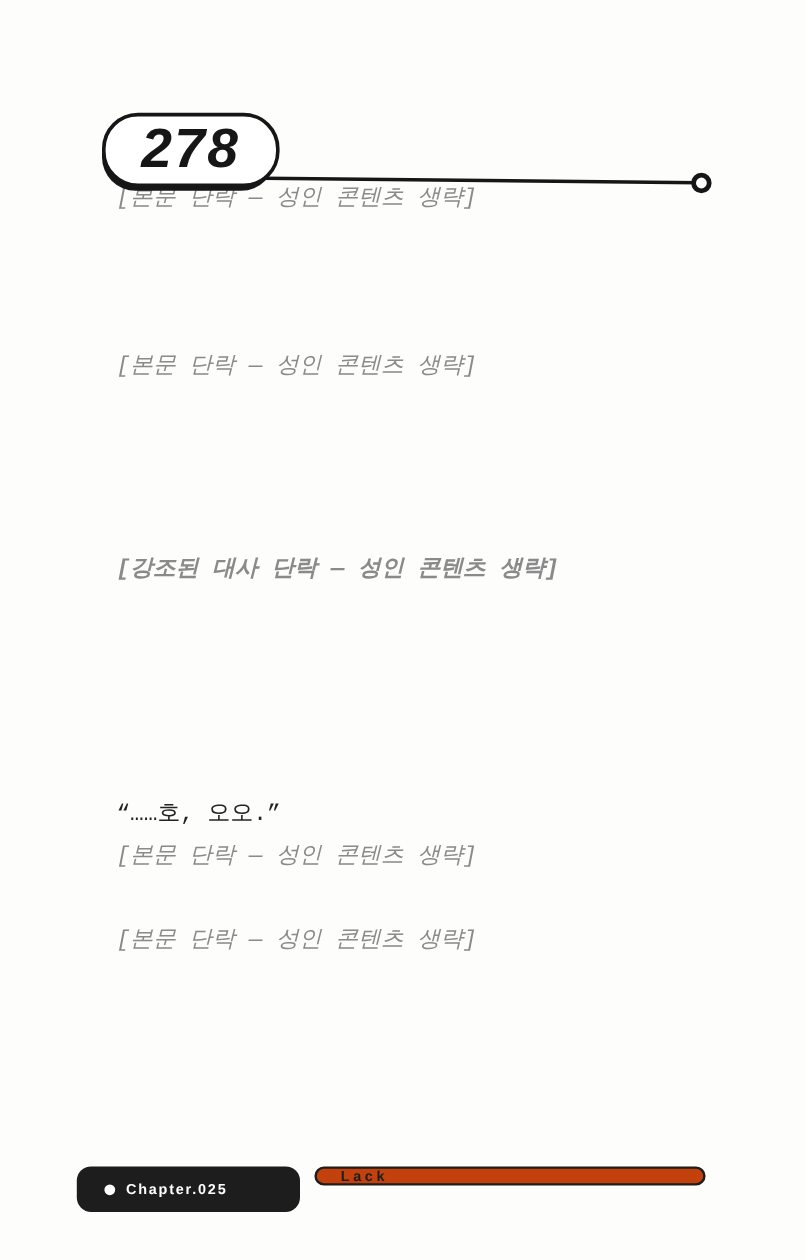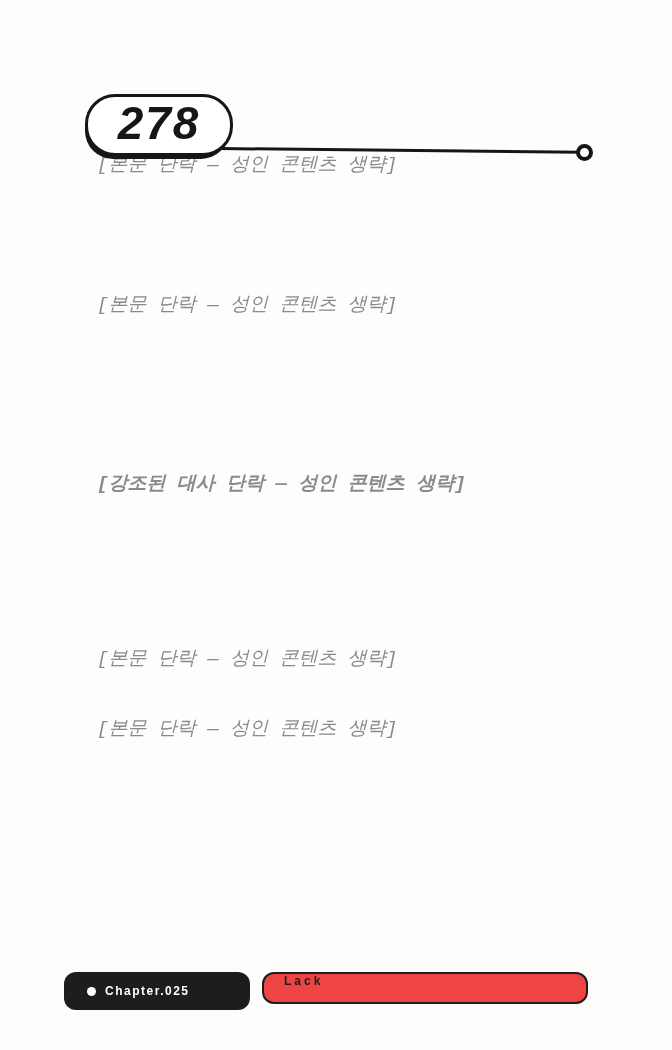--- a/index.html
+++ b/index.html
@@ -42,21 +42,21 @@
   
   .body-text{
     position:absolute;left:78px;top:148px;width:514px;
     font-size:19px;line-height:35px;text-align:justify;font-family:Liberation Mono, monospace;
   }
   .para{margin:0;text-indent:1em;}
   .lines-1{min-height:35px;}
   .lines-2{min-height:70px;}
   .lines-4{min-height:140px;}
   .lines-5{min-height:175px;}
-  .gap-before{margin-top:39px;}
+  .gap-before{margin-top:29px;}
   .emphasis{font-weight:700;}
   .redacted{
     color:#8a8a8a;font-style:italic;
   }
 
   
   .footer{position:absolute;left:0;top:970px;width:672px;height:30px;}
   .chapter-pill{
     position:absolute;left:64px;top:2px;width:186px;height:38px;
     background:#1d1d1d;border-radius:12px;
@@ -64,23 +64,23 @@
   }
   .chapter-dot{
     width:9px;height:9px;border-radius:50%;background:#fff;flex:0 0 auto;
   }
   .chapter-pill span.lbl{
     color:#fff;
     font-family:"Liberation Sans","DejaVu Sans",sans-serif;
     font-size:12px;font-weight:700;letter-spacing:1.5px;
   }
   .series-pill{
-    position:absolute;left:262px;top:2px;width:326px;height:32px;
-    background:#ef4444;border:2px solid #1d1d1d;border-radius:12px;
-    display:flex;padding-left:20px;box-sizing:border-box;
+    position:absolute;left:262px;top:2px;width:326px;height:16px;
+    background:#c2410c;border:2px solid #1d1d1d;border-radius:12px;
+    display:flex;align-items:center;padding-left:20px;box-sizing:border-box;
   }
   .series-pill span{
     color:#1d1d1d;
     font-family:"Liberation Sans","DejaVu Sans",sans-serif;
     font-size:12px;font-weight:700;letter-spacing:3px;
   }
 </style>
 </head>
 <body>
 
@@ -91,20 +91,21 @@
     <span>278</span>
   </div>
   <div class="header-line"></div>
   <div class="header-ring"></div>
 </div>
 
 <div class="body-text">
   <p class="para lines-4 redacted">[본문 단락 — 성인 콘텐츠 생략]</p>
   <p class="para lines-4 redacted">[본문 단락 — 성인 콘텐츠 생략]</p>
   <p class="para lines-5 gap-before emphasis redacted">[강조된 대사 단락 — 성인 콘텐츠 생략]</p>
+  <p class="para lines-1 gap-before">“……호, 오오.”</p>
   <p class="para lines-2 redacted">[본문 단락 — 성인 콘텐츠 생략]</p>
   <p class="para lines-2 redacted">[본문 단락 — 성인 콘텐츠 생략]</p>
 </div>
 
 <div class="footer">
   <div class="chapter-pill">
     <div class="chapter-dot"></div>
     <span class="lbl">Chapter.025</span>
   </div>
   <div class="series-pill">

